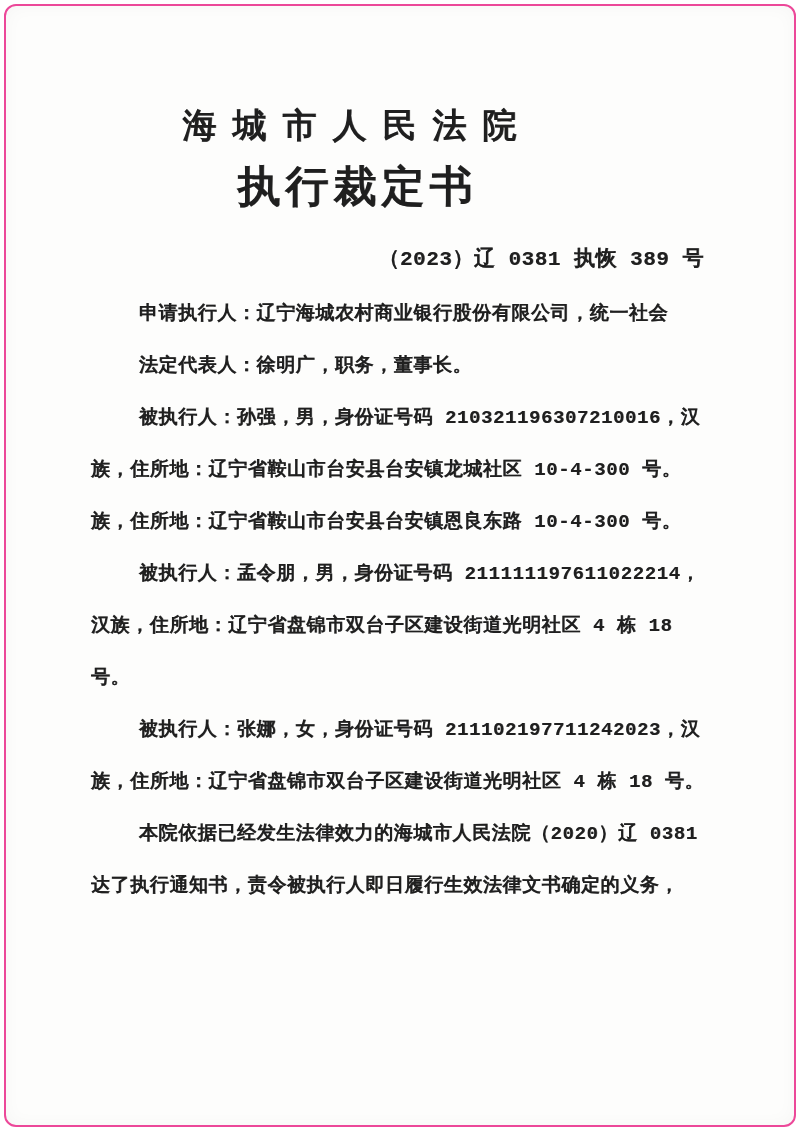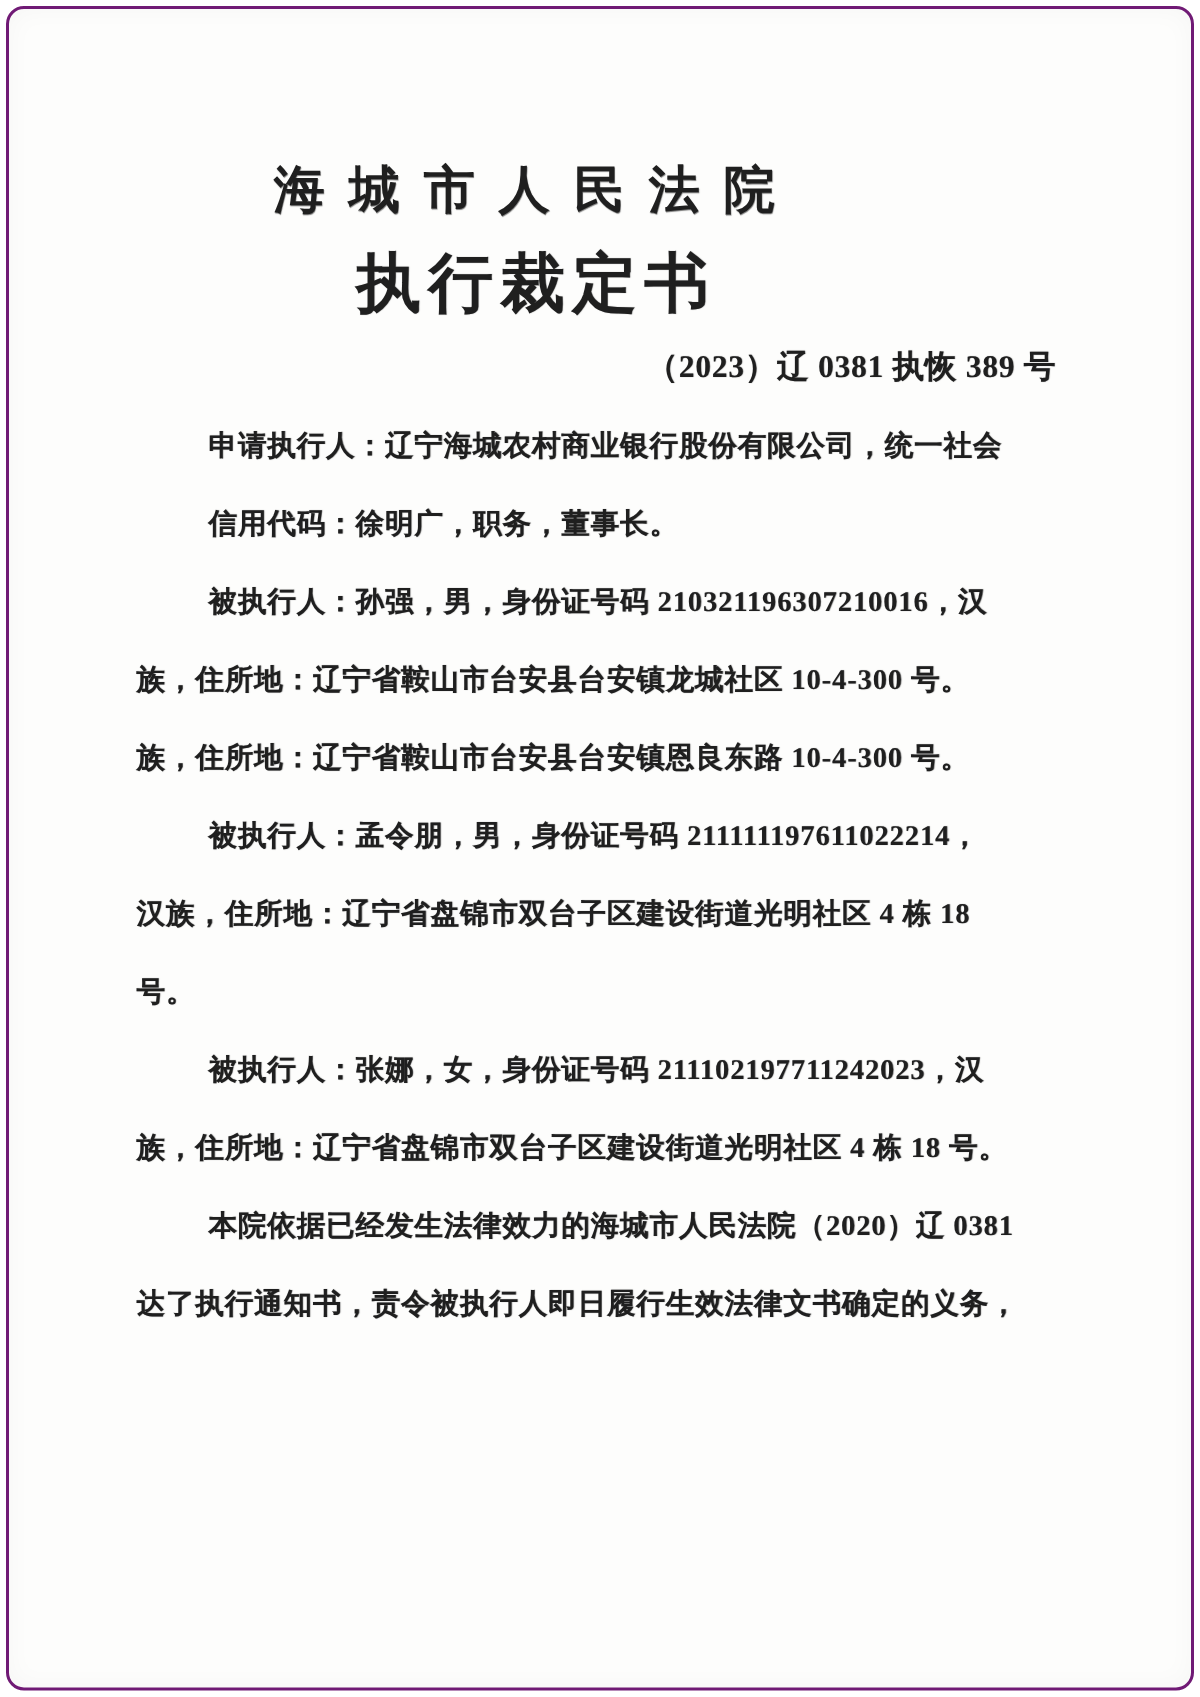--- a/index.html
+++ b/index.html
@@ -5,25 +5,26 @@
   * { margin: 0; padding: 0; box-sizing: border-box; }
   html, body {
     width: 800px; height: 1131px;
     background: #ffffff;
     font-family: "Liberation Serif", "DejaVu Serif", serif;
   }
   .scan-frame {
     position: absolute;
     left: 4px; top: 4px;
     width: 792px; height: 1123px;
-    border: 2px solid #701a75;
+    border: 2px solid #ec4899;
     border-radius: 12px;
     background: #fdfdfc;
     overflow: hidden;
     box-shadow: inset 0 0 18px rgba(0,0,0,0.03);
+    font-family: Liberation Mono, monospace;
   }
   .doc {
     position: relative;
     width: 100%; height: 100%;
     padding: 0 90px 0 85px;
     color: #1f1f1f;
   }
   
   .doc, .doc * {
     text-shadow: 0.4px 0.4px 0.6px rgba(20,20,20,0.55);
@@ -42,21 +43,21 @@
     margin-top: 18px;
     margin-right: 80px;
     text-align: center;
     font-size: 43px;
     font-weight: bold;
     letter-spacing: 5px;
     line-height: 44px;
     white-space: nowrap;
   }
   .case-no {
-    margin-top: 12px;
+    margin-top: 28px;
     text-align: right;
     font-size: 21px;
     font-weight: bold;
     line-height: 40px;
     letter-spacing: 0.5px;
     white-space: nowrap;
   }
   .body-text {
     margin-top: 8px;
   }
@@ -76,21 +77,21 @@
   <div class="doc">
 
     <h1 class="court-name">海城市人民法院</h1>
     <h2 class="doc-title">执行裁定书</h2>
     <div class="case-no">（2023）辽 0381 执恢 389 号</div>
 
     <div class="body-text">
 
       <p class="line indent">申请执行人：辽宁海城农村商业银行股份有限公司，统一社会</p>
 
-      <p class="line indent">信用代码：徐明广，职务，董事长。</p>
+      <p class="line indent">法定代表人：徐明广，职务，董事长。</p>
 
       <p class="line indent">被执行人：孙强，男，身份证号码 210321196307210016，汉</p>
       <p class="line">族，住所地：辽宁省鞍山市台安县台安镇龙城社区 10-4-300 号。</p>
 
       <p class="line">族，住所地：辽宁省鞍山市台安县台安镇恩良东路 10-4-300 号。</p>
 
       <p class="line indent">被执行人：孟令朋，男，身份证号码 211111197611022214，</p>
       <p class="line">汉族，住所地：辽宁省盘锦市双台子区建设街道光明社区 4 栋 18</p>
       <p class="line">号。</p>
 

